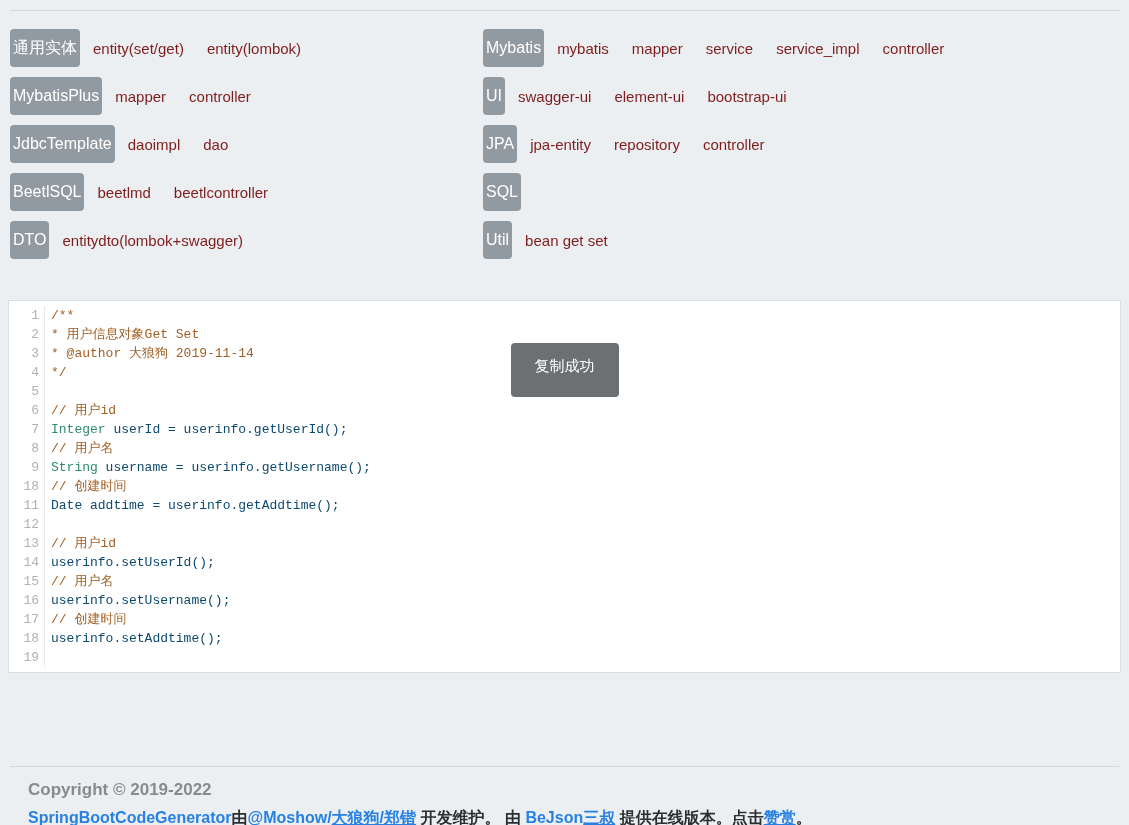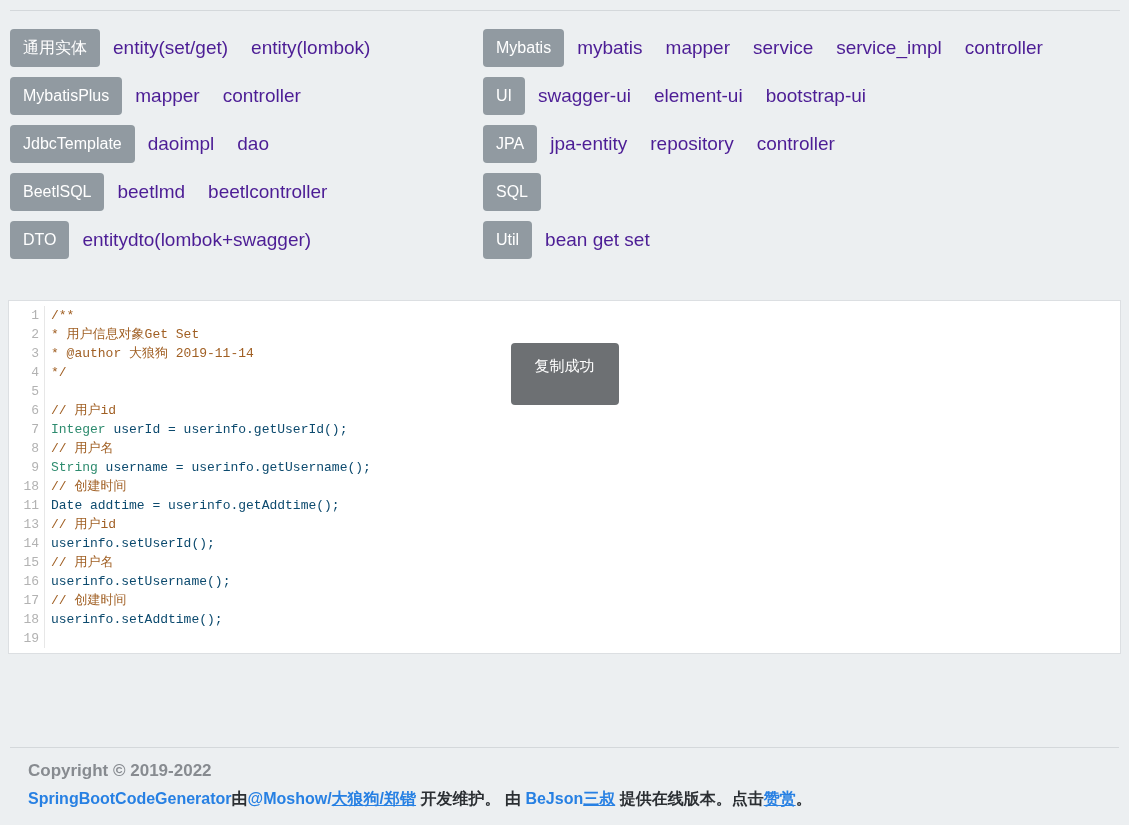--- a/index.html
+++ b/index.html
@@ -15,25 +15,25 @@
 
   
   .toolbar{display:flex;padding:18px 10px 0 10px;}
   .col{display:flex;flex-direction:column;}
   .col-left{width:473px;flex-shrink:0;}
   .col-right{flex:1;}
   .group-row{display:flex;align-items:center;height:38px;margin-bottom:10px;}
   .g-btn{
     font-family:"Liberation Sans", sans-serif;
     font-size:16px;color:#ffffff;background:#919aa1;
-    border:none;border-radius:4px;height:38px;padding:0 13px;
+    border:none;border-radius:4px;height:38px;padding:0 3px;
     cursor:pointer;white-space:nowrap;
   }
   .g-links{display:flex;align-items:center;gap:23px;margin-left:13px;}
-  .g-link{font-size:19px;color:#4c1d95;text-decoration:none;cursor:pointer;white-space:nowrap;}
+  .g-link{font-size:15px;color:#7f1d1d;text-decoration:none;cursor:pointer;white-space:nowrap;}
 
   
   .code-panel{
     position:relative;
     margin:31px 8px 0 8px;
     background:#ffffff;
     border:1px solid #dcdfe2;
     padding:5px 0;
     font-family:"Liberation Mono","DejaVu Sans Mono",monospace;
     font-size:13px;
@@ -46,21 +46,21 @@
   }
   .lc{padding-left:6px;white-space:pre;color:#1a1a1a;}
   .tok-com{color:#a05f23;}
   .tok-typ{color:#2d8b6e;}
   .tok-pln{color:#0c4a6e;}
 
   
   .toast{
     position:absolute;top:42px;left:50%;transform:translateX(-50%);
     background:#6d7073;color:#ffffff;
-    height:62px;line-height:45px;padding:0 24px;
+    height:54px;line-height:45px;padding:0 24px;
     border-radius:4px;font-size:15px;white-space:nowrap;
     font-family:"Liberation Sans", sans-serif;
   }
 
   
   .footer{padding:13px 28px 0 28px;}
   .copyright{color:#878b90;font-weight:bold;font-size:17px;}
   .credits{margin-top:7px;font-size:16px;font-weight:bold;color:#2b2f33;line-height:22px;}
   .seg-plain{color:#2b2f33;text-decoration:none;}
   .seg-link{color:#2780e3;text-decoration:none;cursor:pointer;}
@@ -187,20 +187,24 @@
       </div>
       <div class="code-line">
         <span class="ln">18</span>
         <span class="lc"><span class="tok-com">// 创建时间</span></span>
       </div>
       <div class="code-line">
         <span class="ln">11</span>
         <span class="lc"><span class="tok-pln">Date addtime = userinfo.getAddtime();</span></span>
       </div>
       <div class="code-line">
+        <span class="ln">12</span>
+        <span class="lc"></span>
+      </div>
+      <div class="code-line">
         <span class="ln">13</span>
         <span class="lc"><span class="tok-com">// 用户id</span></span>
       </div>
       <div class="code-line">
         <span class="ln">14</span>
         <span class="lc"><span class="tok-pln">userinfo.setUserId();</span></span>
       </div>
       <div class="code-line">
         <span class="ln">15</span>
         <span class="lc"><span class="tok-com">// 用户名</span></span>

